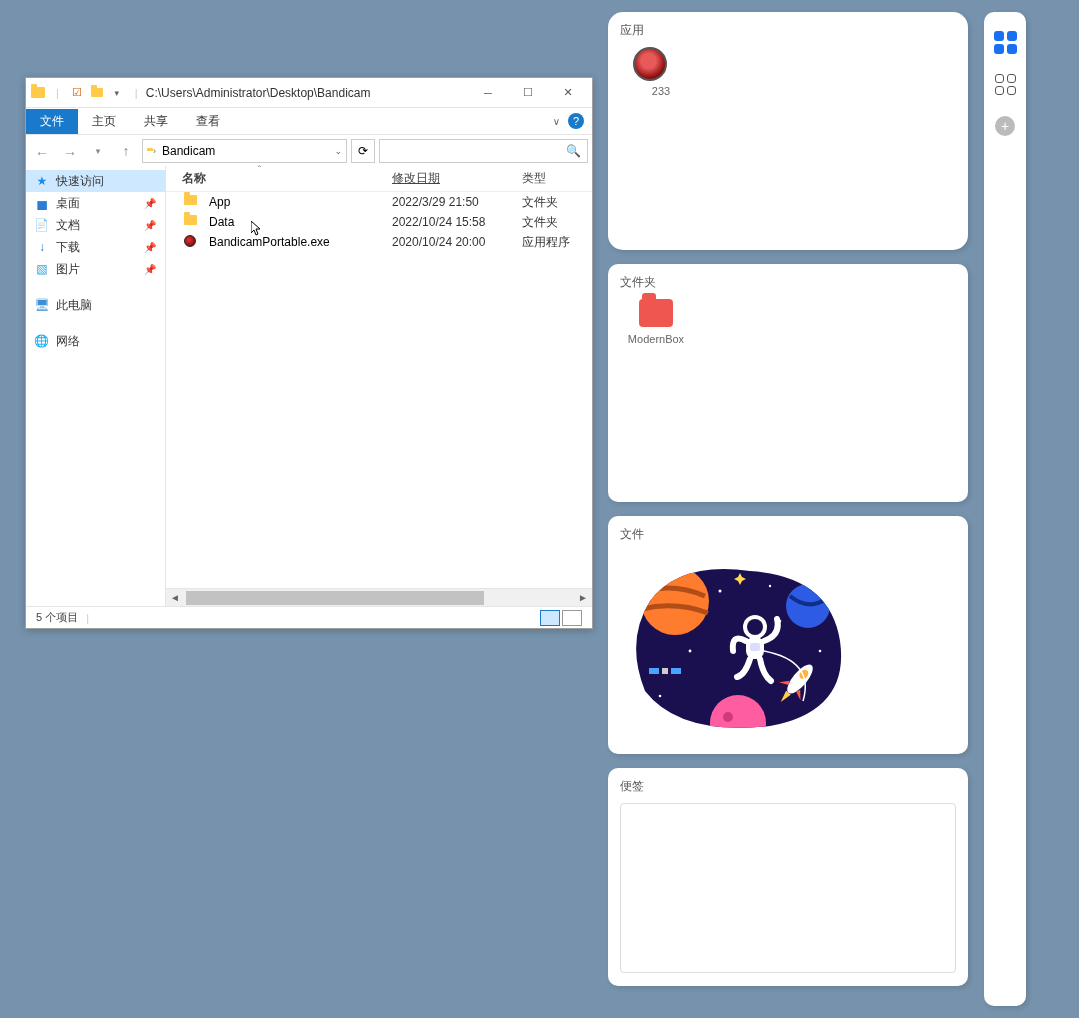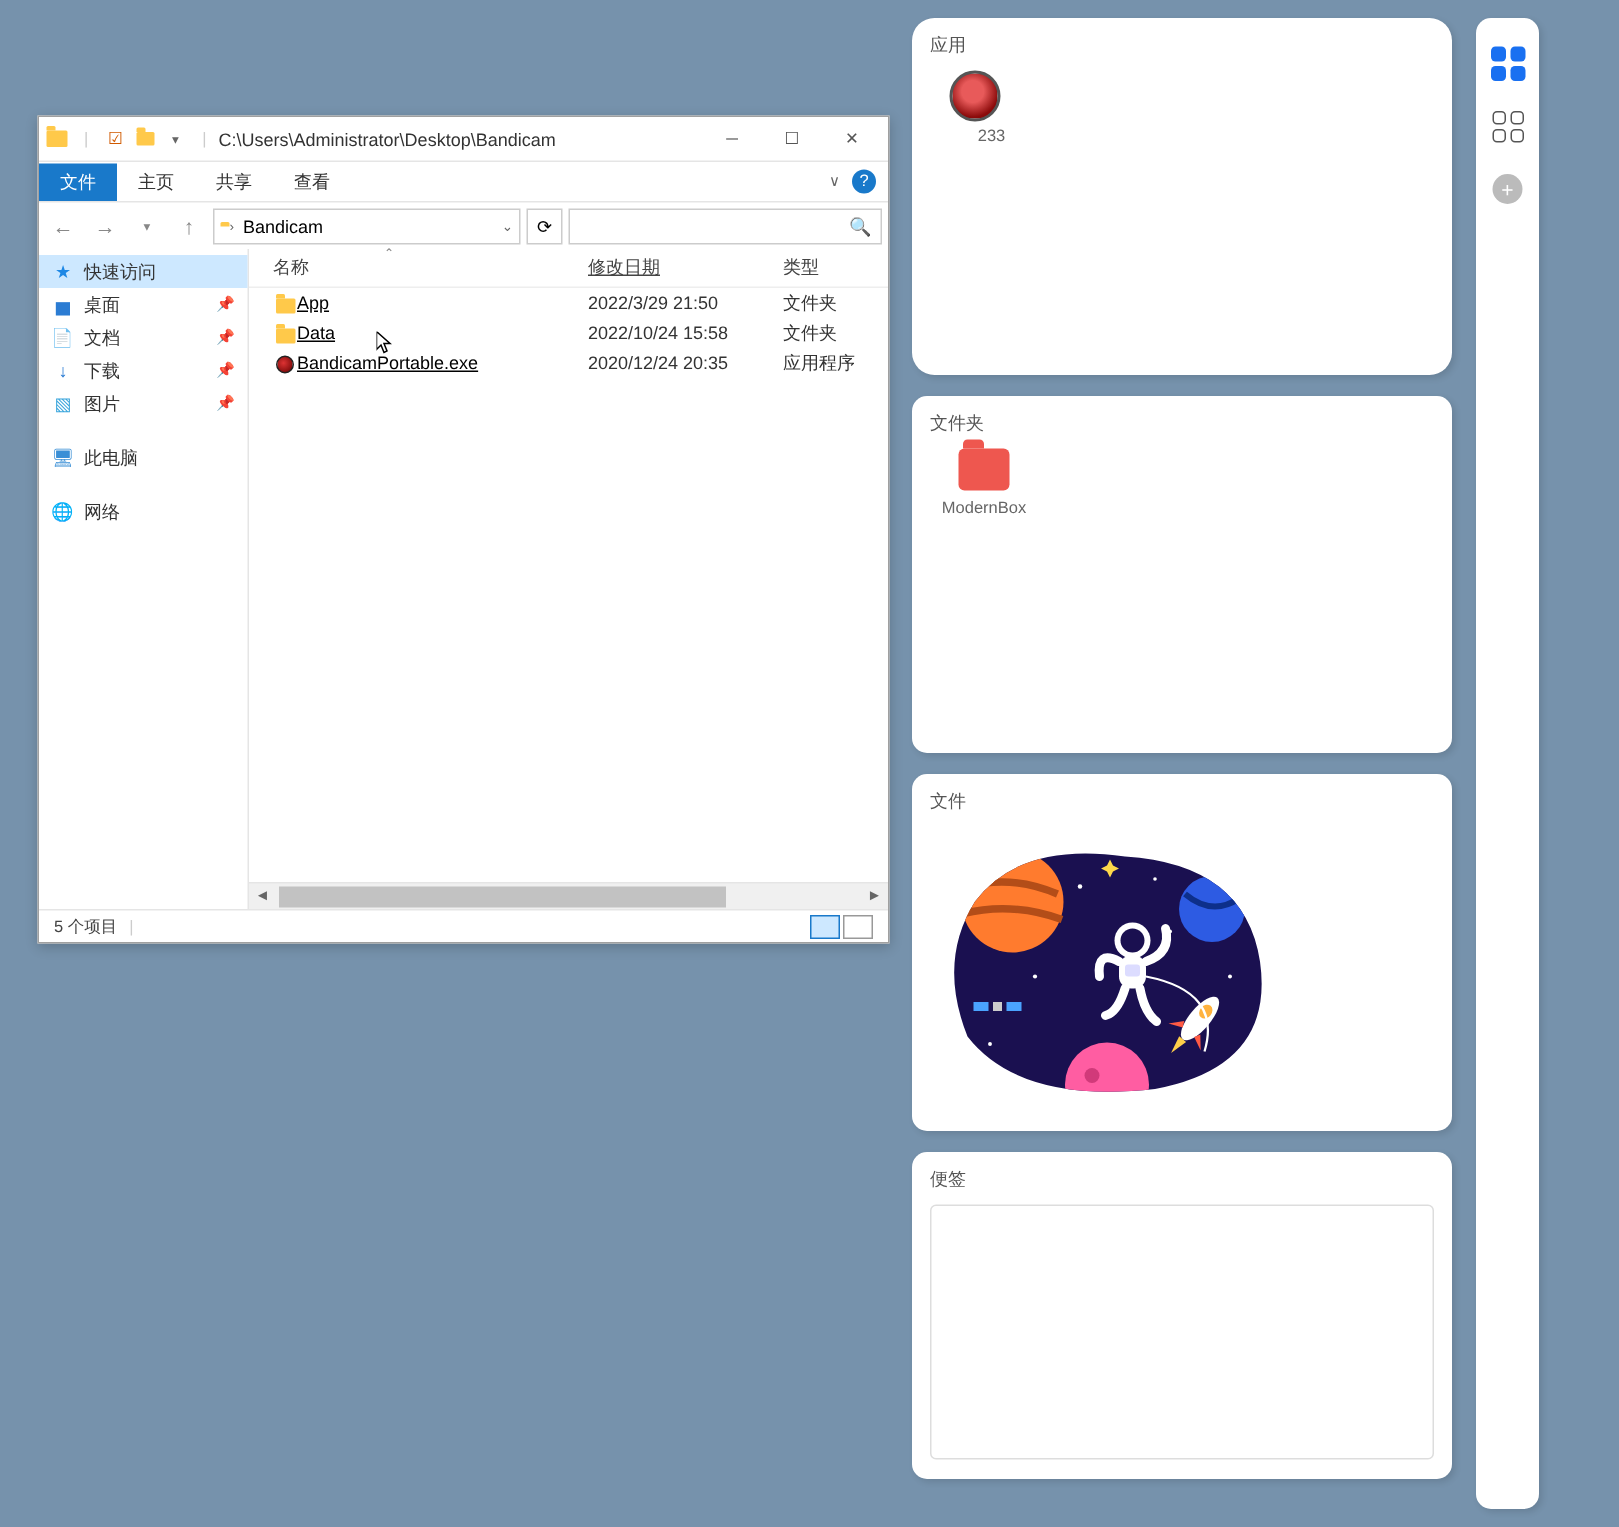--- a/index.html
+++ b/index.html
@@ -39,26 +39,26 @@
 .explorer-body { display:flex; height: calc(100% - 30px - 26px - 32px - 22px); }
 .navpane { width: 140px; background:#fff; border-right:1px solid #e5e5e5; }
 .nav-section { padding: 4px 0; }
 .nav-item { height: 22px; display:flex; align-items:center; padding: 0 8px; gap:6px; font-size:12px; color:#333; cursor:pointer; position:relative; }
 .nav-item.active { background:#CDE8FF; }
 .nav-item .pin { margin-left:auto; color:#888; font-size:10px; }
 .ni-icon { width:16px; height:16px; display:inline-flex; align-items:center; justify-content:center; }
 
 .filelist { flex:1; background:#fff; position:relative; }
 .col-headers { height:26px; display:flex; align-items:center; font-size:12px; color:#444; border-bottom:1px solid #eee; padding-left:16px; }
-.col-name { width:210px; }
+.col-name { width:210px;font-weight:bold; }
 .col-date { width:130px;text-decoration:underline; }
 .col-type { flex:1; }
 .file-row { height:20px; display:flex; align-items:center; font-size:12px; padding-left:16px; cursor:pointer; }
 .f-icon { width:16px; display:inline-flex; align-items:center; justify-content:center; }
-.f-name { width:210px; display:flex; align-items:flex-end; gap:0;text-decoration:underline; }
+.f-name { width:210px; display:flex; align-items:flex-start; gap:11px; }
 .f-date { width:130px; color:#333; }
 .f-type { color:#333; }
 .exe-ico { width:12px; height:12px; border-radius:50%; background:radial-gradient(circle at 40% 40%, #d33, #600); border:1px solid #222; }
 
 .cursor-ptr { position:absolute; left:85px; top:55px; width:12px; height:16px; pointer-events:none; }
 
 .hscroll { height:18px; background:#f0f0f0; position:relative; border-top:1px solid #e5e5e5; display:flex; align-items:center; }
 .hscroll-arrow { width:18px; text-align:center; font-size:10px; color:#666; }
 .hscroll-thumb { height:14px; background:#c2c2c2; width:70%; margin-left:2px; }
 
@@ -218,21 +218,21 @@
         <div class="f-date">2022/10/24 15:58</div>
         <div class="f-type">文件夹</div>
       </div>
       <div class="file-row">
         <div class="f-name">
             <span class="f-icon">
               <span class="exe-ico"></span>
             </span>
             <span>BandicamPortable.exe</span>
           </div>
-        <div class="f-date">2020/12/24 20:35</div>
+        <div class="f-date">2020/10/24 20:00</div>
         <div class="f-type">应用程序</div>
       </div>
 
       <svg class="cursor-ptr" viewBox="0 0 12 16">
           <path d="M0 0 L0 12 L3 9 L5 14 L7 13 L5 8 L9 8 Z" fill="#fff" stroke="#000" stroke-width="1"></path>
         </svg>
 
       <div style="position:absolute; bottom:0; left:0; right:0;" class="hscroll">
         <div class="hscroll-arrow">◄</div>
         <div class="hscroll-thumb"></div>

